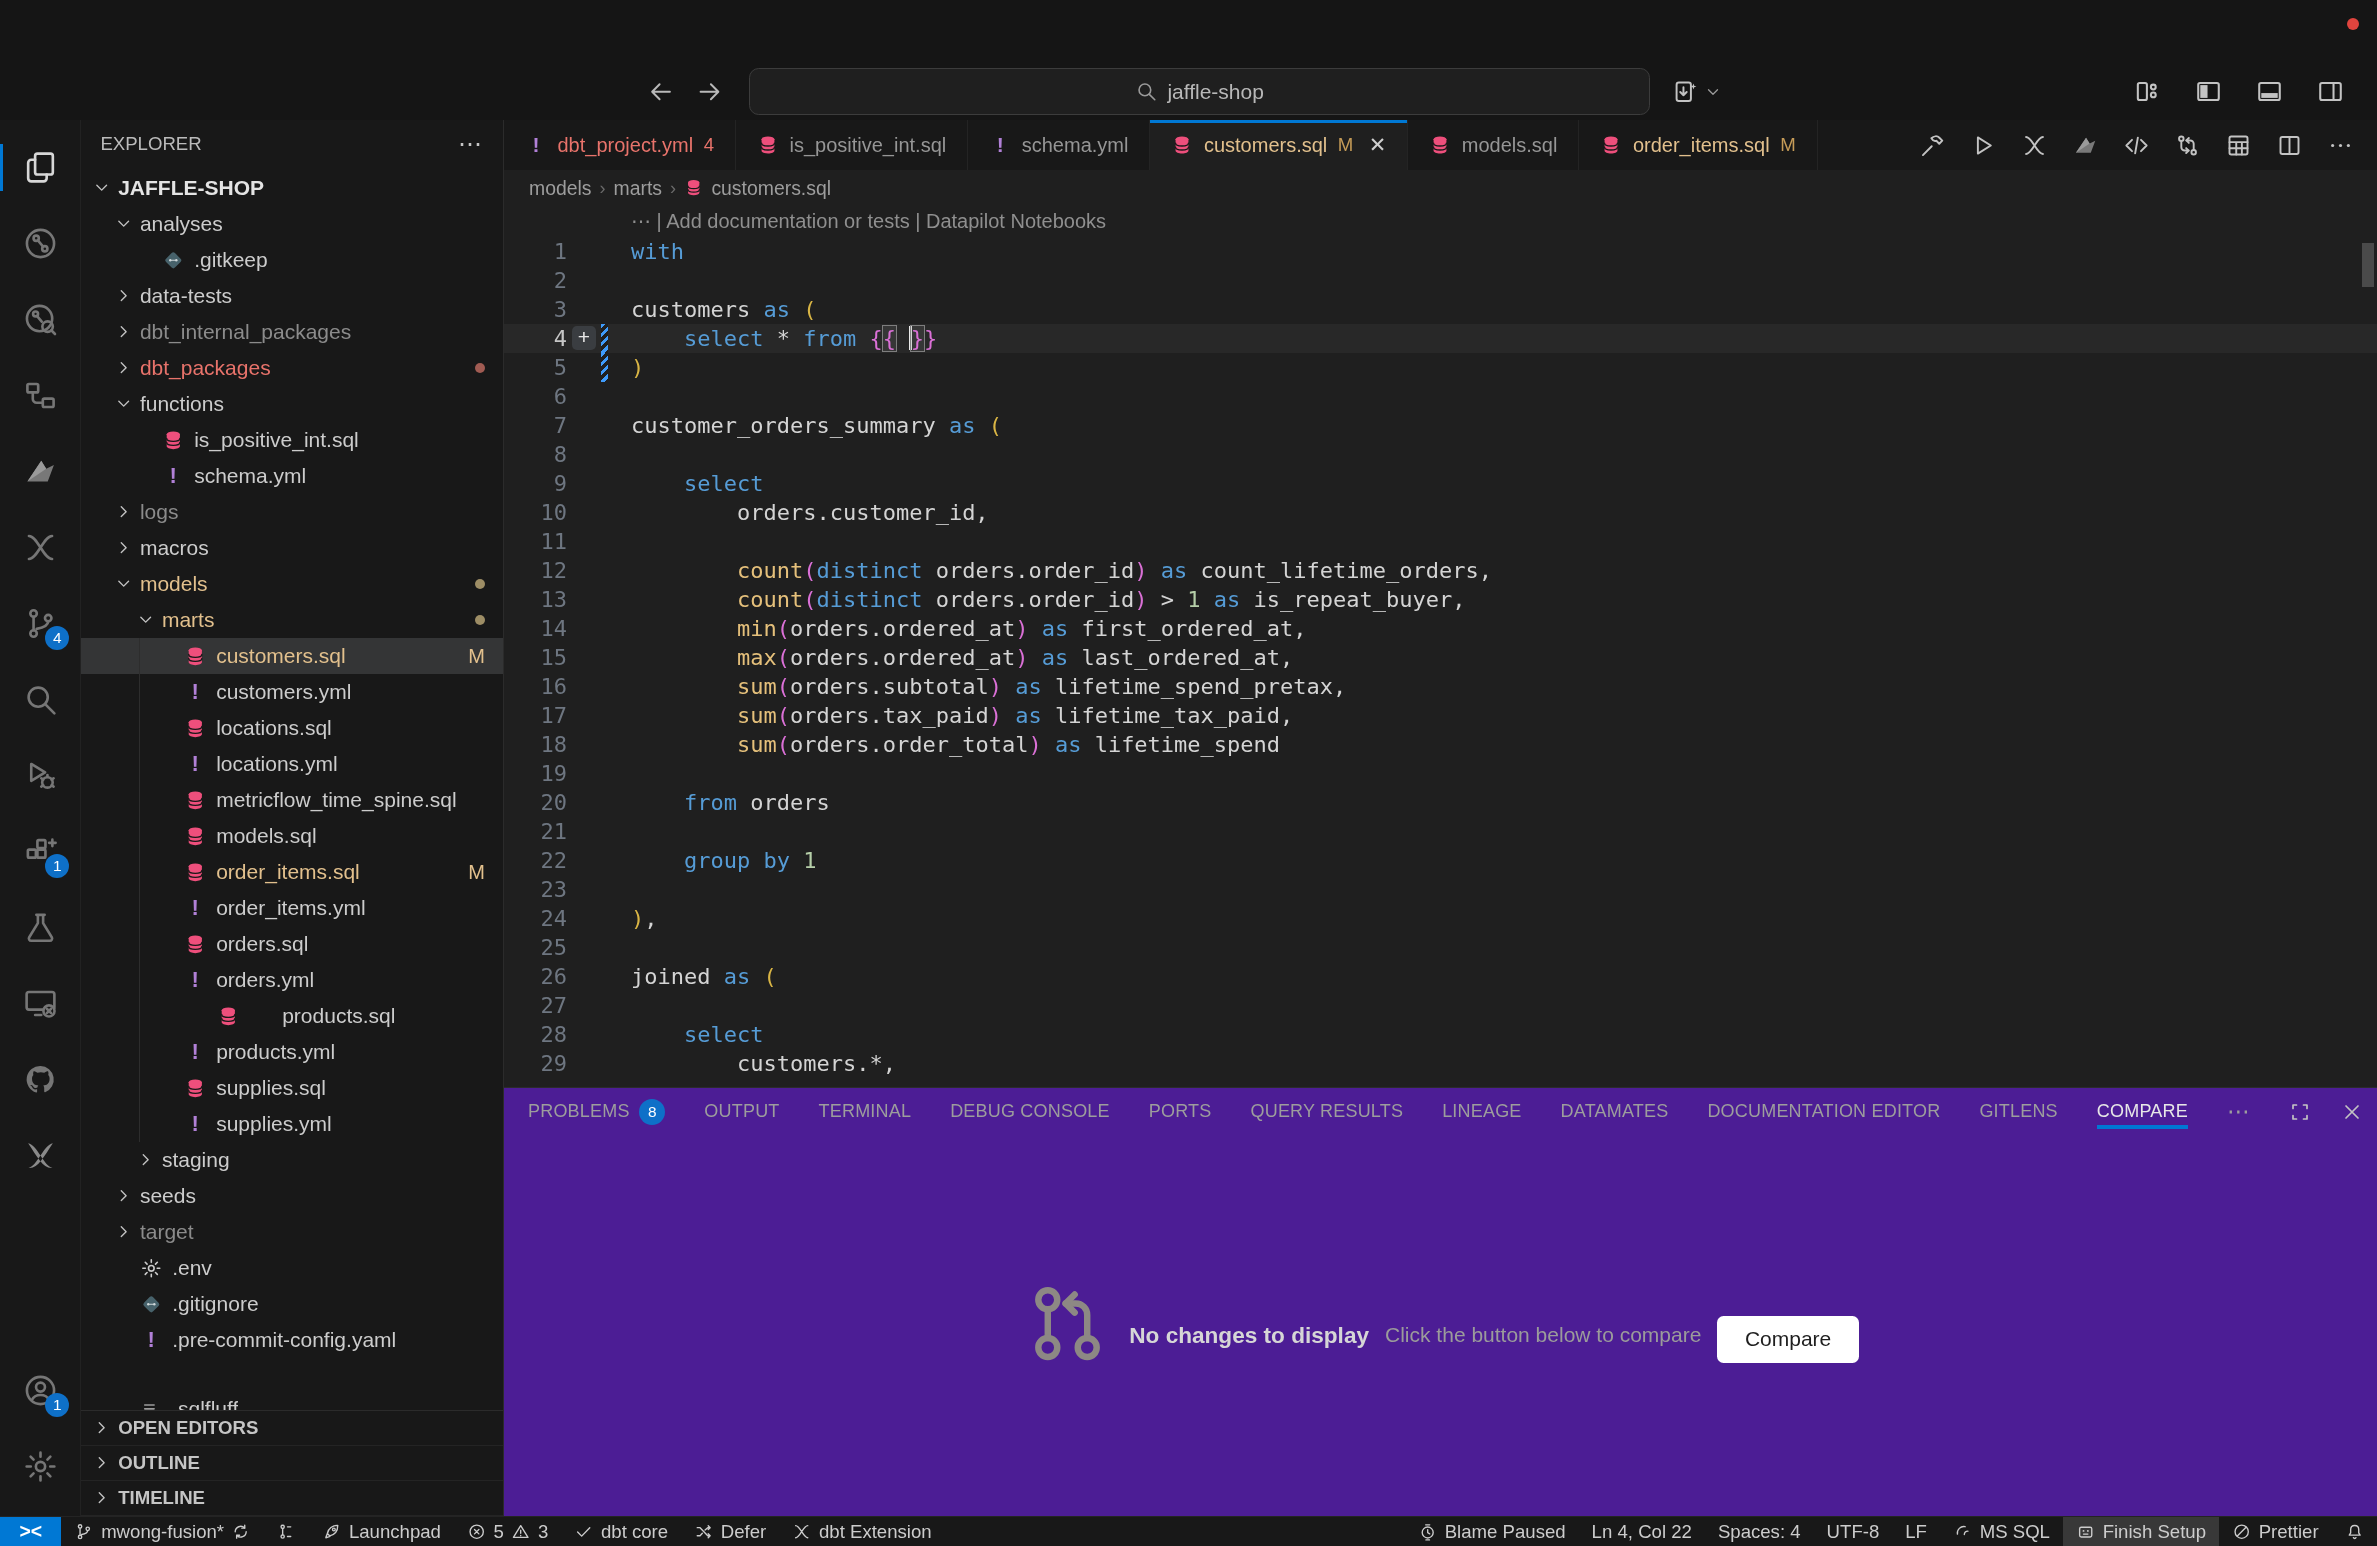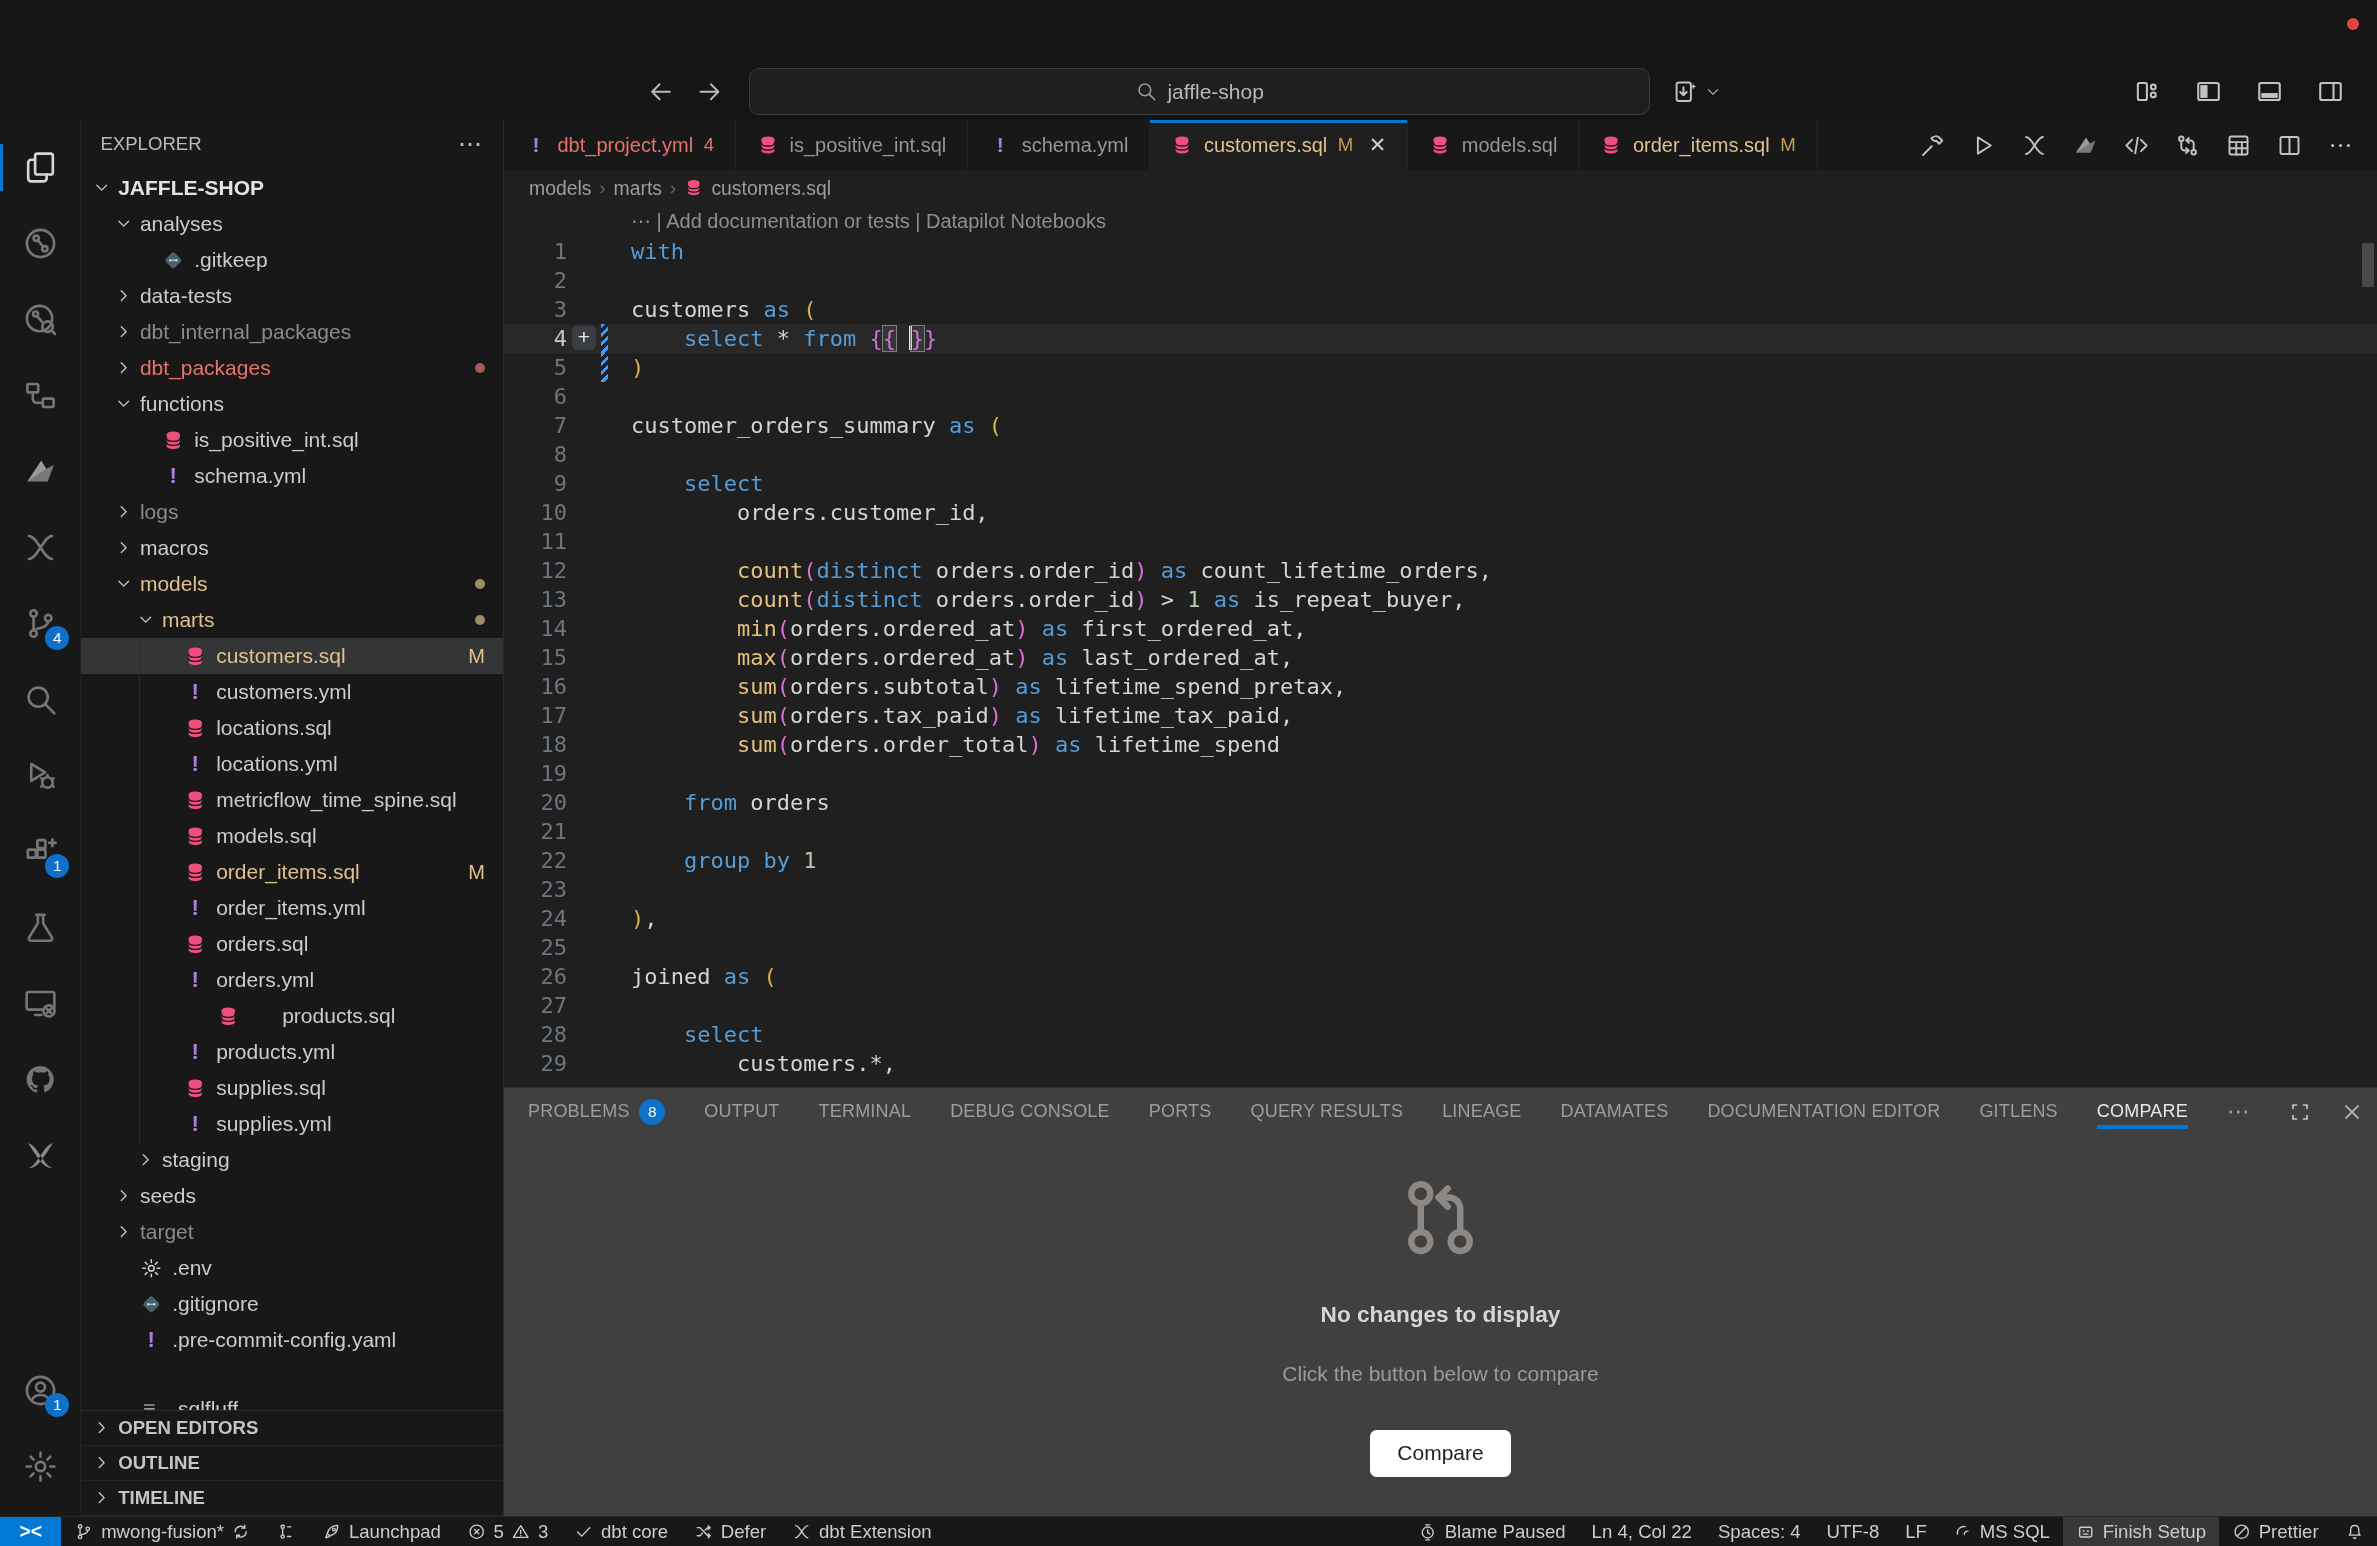--- a/index.html
+++ b/index.html
@@ -79,30 +79,30 @@
   .coderow.active .ln { color:#c6c6c6; }
   .tk.k { color:#569cd6; } .tk.f { color:#e5c07b; } .tk.n { color:#b5cea8; }
   .tk.p1 { color:#d9b545; } .tk.p2 { color:#da70d6; } .tk.j { color:#da70d6; }
   .tk.jb { color:#da70d6; outline:0.8px solid #7e7e7e; outline-offset:-0.8px; background:rgba(120,120,120,0.18); }
   .cursor { display:inline-block; width:2.4px; height:24px; background:#eaeaea; vertical-align:middle; margin:0 -0.8px 3.2px 0; }
   .plusbox { position:absolute; left:68px; top:2.4px; width:24px; height:24px; background:#3a3d41; border-radius:4.9px; color:#e6e6e6; font-size:21px; line-height:22.6px; text-align:center; font-family:"Liberation Sans",sans-serif; }
   .gitmark { position:absolute; left:97px; top:0; bottom:0; width:7.3px; background:repeating-linear-gradient(135deg,#3f9bfa 0 3.2px,#1f1f1f 3.2px 6.5px); }
   .vslider { position:absolute; right:3.2px; top:37px; width:12px; height:44px; background:#4a4a4a; }
 
   
-  .panel { height:429px; flex:none; border-top:0.8px solid #2b2b2b; background:#404040; display:flex; flex-direction:column; }
+  .panel { height:429px; flex:none; border-top:0.8px solid #2b2b2b; background:#4c1d95; display:flex; flex-direction:column; }
   .paneltabs { height:47px; flex:none; display:flex; align-items:center; padding:0 24px; gap:39px; font-size:18px; color:#9d9d9d; }
   .ptab { display:flex; align-items:center; gap:9.7px; height:100%; position:relative; letter-spacing:0.2px; white-space:nowrap; }
   .ptab.active { color:#e7e7e7; }
   .ptab.active::after { content:""; position:absolute; left:0; right:0; bottom:6.5px; height:3.2px; background:#0078d4; }
   .pbadge { min-width:26px; height:26px; border-radius:13px; background:#0e70c8; color:#fff; font-size:15.4px; display:flex; align-items:center; justify-content:center; padding:0 5.7px; }
   .ptab-more { font-size:22.6px; color:#9d9d9d; }
   .panel-actions { margin-left:auto; display:flex; gap:27.5px; color:#c3c3c3; }
   .panel-actions .ic { width:24px; height:24px; }
-  .panelbody { flex:1; display:flex; flex-direction:column; align-items:center; justify-content:center; gap:16px; }
+  .panelbody { flex:1; display:flex; flex-direction:row; align-items:center; justify-content:center; gap:16px; }
   .pb-icon { width:91px; height:91px; color:#8d8884; }
   .pb-title { margin-top:21px; font-size:22.6px; font-weight:bold; color:#d6d6d6; }
   .pb-sub { margin-top:18px; font-size:21px; color:#9b9b9b; }
   .pb-btn { margin-top:27.5px; background:#ffffff; color:#1f1f1f; font-size:21px; padding:11.3px 27.5px; border:none; border-radius:6.5px; font-family:"Liberation Sans",sans-serif; }
 
   
   .statusbar { height:30px; flex:none; background:#181818; border-top:0.8px solid #242424; display:flex; justify-content:space-between; font-size:18.6px; color:#cccccc; }
   .sb-left, .sb-right { display:flex; align-items:stretch; }
   .sb-item { display:flex; align-items:center; gap:7.3px; padding:0 13px; white-space:nowrap; }
   .sb-item .ic { width:19.4px; height:19.4px; }

